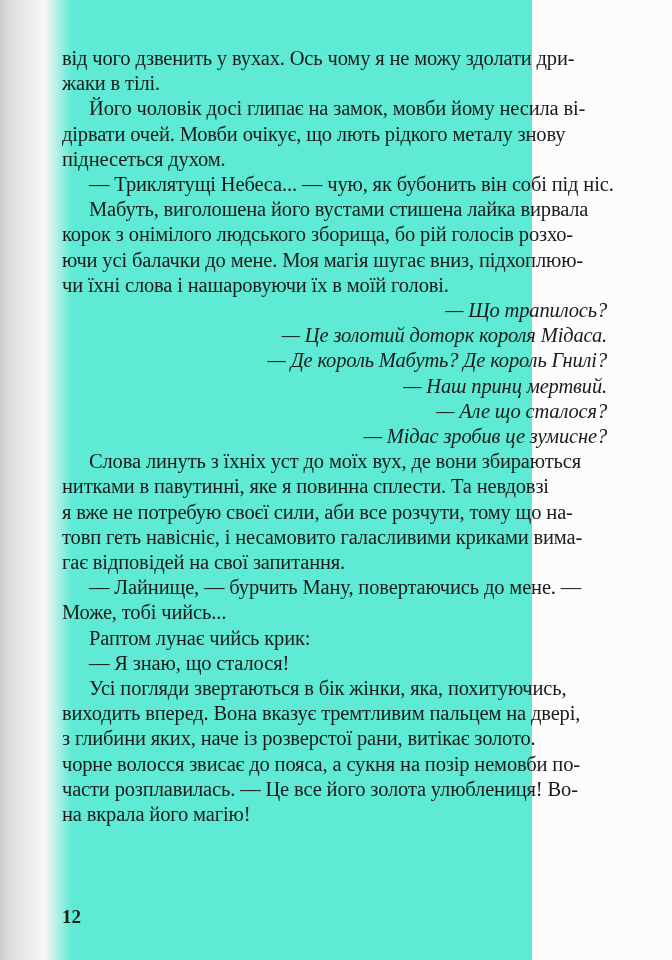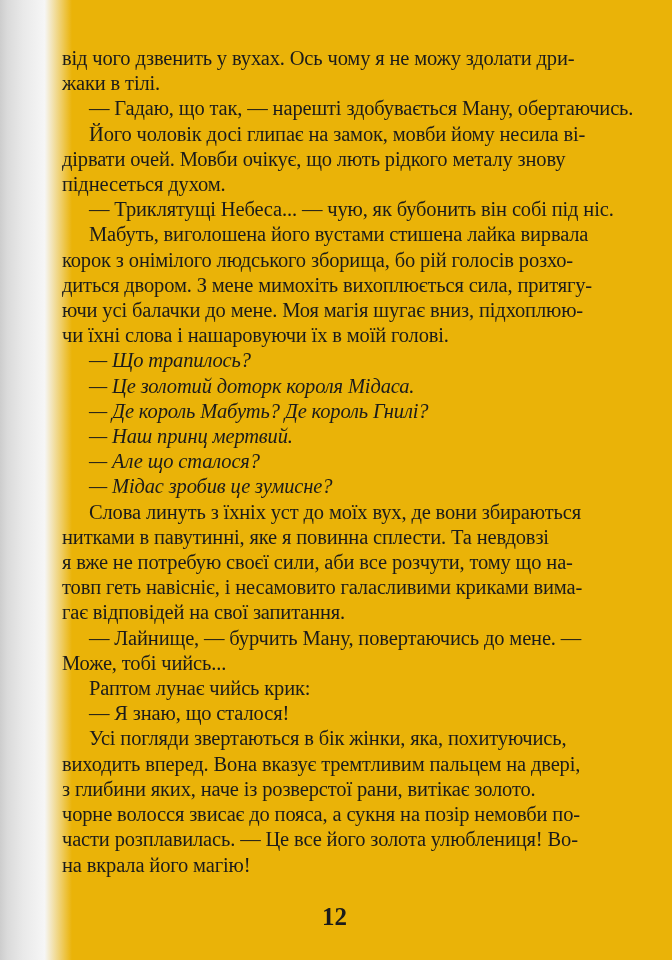--- a/index.html
+++ b/index.html
@@ -9,23 +9,23 @@
   body {
     width: 672px;
     height: 960px;
     overflow: hidden;
     background: #fcfcfc;
     font-family: "Liberation Serif", serif;
     color: #1b1b1b;
   }
   .page {
     position: relative;
-    width: 672px;
+    width: 532px;
     height: 960px;
-    background: #eab308;
+    background: #5eead4;
   }
   .gutter-shadow {
     position: absolute;
     left: 0;
     top: 0;
     bottom: 0;
     width: 72px;
     background: linear-gradient(to right,
       #cdcdcd 0%,
       #dadada 10%,
@@ -44,48 +44,47 @@
     font-size: 20.5px;
     line-height: 25.2px;
     white-space: pre;
     letter-spacing: -0.15px;
   }
   .line.indent {
     padding-left: 27px;
   }
   .line.italic {
     font-style: italic;
+    text-align: right;
   }
   .page-number {
     position: absolute;
     top: 905px;
     left: 62px;
     width: 545px;
-    text-align: center;
+    text-align: left;
     font-weight: bold;
-    font-size: 25px;
+    font-size: 19px;
     line-height: 24px;
   }
 </style>
 </head>
 <body>
 
 <div class="page">
   <div class="gutter-shadow"></div>
   <main class="text-block" id="text-block">
       <div class="line">від чого дзвенить у вухах. Ось чому я не можу здолати дри-</div>
       <div class="line">жаки в тілі.</div>
-      <div class="line indent">— Гадаю, що так, — нарешті здобувається Ману, обертаючись.</div>
       <div class="line indent">Його чоловік досі глипає на замок, мовби йому несила ві-</div>
       <div class="line">дірвати очей. Мовби очікує, що лють рідкого металу знову</div>
       <div class="line">піднесеться духом.</div>
       <div class="line indent">— Триклятущі Небеса... — чую, як бубонить він собі під ніс.</div>
       <div class="line indent">Мабуть, виголошена його вустами стишена лайка вирвала</div>
       <div class="line">корок з онімілого людського зборища, бо рій голосів розхо-</div>
-      <div class="line">диться двором. З мене мимохіть вихоплюється сила, притягу-</div>
       <div class="line">ючи усі балачки до мене. Моя магія шугає вниз, підхоплюю-</div>
       <div class="line">чи їхні слова і нашаровуючи їх в моїй голові.</div>
       <div class="line indent italic">— Що трапилось?</div>
       <div class="line indent italic">— Це золотий доторк короля Мідаса.</div>
       <div class="line indent italic">— Де король Мабуть? Де король Гнилі?</div>
       <div class="line indent italic">— Наш принц мертвий.</div>
       <div class="line indent italic">— Але що сталося?</div>
       <div class="line indent italic">— Мідас зробив це зумисне?</div>
       <div class="line indent">Слова линуть з їхніх уст до моїх вух, де вони збираються</div>
       <div class="line">нитками в павутинні, яке я повинна сплести. Та невдовзі</div>

